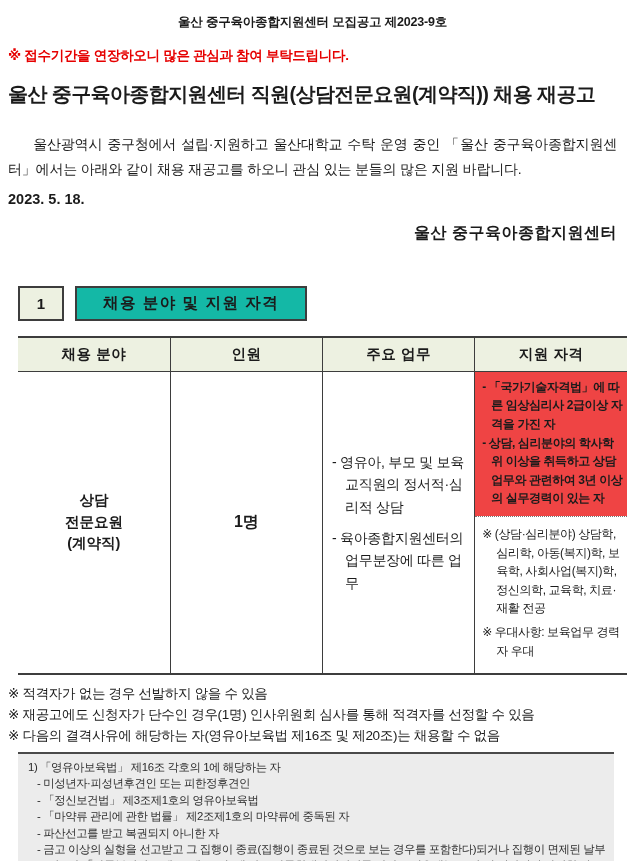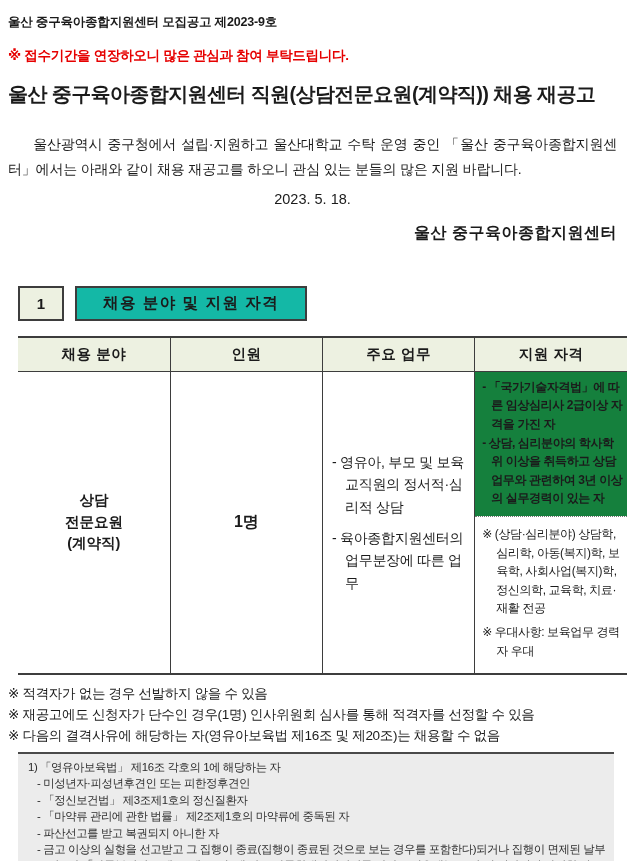--- a/index.html
+++ b/index.html
@@ -7,34 +7,34 @@
     position:relative;
     width:632px;height:861px;
     box-sizing:border-box;
     padding:6px 15px 0 8px;
     overflow:hidden;
     font-family:"Liberation Sans","DejaVu Sans",sans-serif;
     color:#1b1b1b;
     -webkit-font-smoothing:antialiased;
   }
   .notice-number{
-    text-align:left;font-weight:bold;font-size:12.5px;letter-spacing:-0.2px;margin-top:8px;
+    text-align:center;font-weight:bold;font-size:12.5px;letter-spacing:-0.2px;margin-top:8px;
   }
   .red-notice{
     color:#e60000;font-weight:bold;font-size:13.5px;margin-top:16px;letter-spacing:-0.3px;
   }
   .doc-title{
     font-size:20px;font-weight:800;margin:16px 0 0 0;letter-spacing:-0.6px;
     white-space:nowrap;
   }
   .intro{
     font-size:14px;line-height:1.78;text-align:justify;text-indent:1.8em;
     margin:24px 0 0 0;letter-spacing:-0.2px;
   }
-  .date-line{text-align:center;font-weight:normal;font-size:14.5px;margin-top:9px;}
+  .date-line{text-align:left;font-weight:bold;font-size:14.5px;margin-top:9px;}
   .signature-line{text-align:right;font-weight:bold;font-size:16px;margin-top:16px;letter-spacing:0.5px;}
 
   .block{margin-left:10px;margin-right:3px;}
 
   .section-header{display:flex;gap:11px;margin-top:42px;align-items:stretch;}
   .num-box{
     width:42px;border:2px solid #3d3d3d;background:#edf1e1;
     font-weight:bold;font-size:15px;
     display:flex;align-items:center;justify-content:center;
   }
@@ -59,21 +59,21 @@
     white-space:pre-line;line-height:1.5;vertical-align:middle;
   }
   td.cell-count{width:62px;text-align:center;font-size:16px;vertical-align:middle;font-weight:bold;}
   td.cell-duties{width:212px;vertical-align:middle;padding:10px 4px 10px 9px;}
   .duty-item{
     font-size:14px;line-height:1.6;padding-left:13px;text-indent:-13px;
     letter-spacing:-0.3px;margin:9px 0;
   }
   td.cell-qual{width:230px;vertical-align:top;padding:0;}
   .qual-highlight{
-    background:#15803d;padding:6px 4px 8px 7px;font-weight:bold;
+    background:#ef4444;padding:6px 4px 8px 7px;font-weight:bold;
   }
   .qual-h-item{font-size:12px;line-height:1.55;padding-left:9px;text-indent:-9px;letter-spacing:-0.4px;}
   .qual-divider{border:none;border-top:1.5px dotted #767676;margin:0;}
   .qual-notes{padding:8px 4px 8px 7px;}
   .qual-n-item{font-size:12px;line-height:1.55;padding-left:14px;text-indent:-14px;letter-spacing:-0.4px;margin-bottom:5px;}
 
   .notes{margin-top:9px;}
   .note-line{font-size:13.5px;line-height:1.55;letter-spacing:-0.3px;}
 
   .dq-box{
@@ -159,21 +159,21 @@
 
       <div class="note-line">※ 다음의 결격사유에 해당하는 자(영유아보육법 제16조 및 제20조)는 채용할 수 없음</div>
     </div>
 
   <div class="dq-box block">
 
       <div class="dq-item num">1) 「영유아보육법」 제16조 각호의 1에 해당하는 자</div>
 
       <div class="dq-item dash">- 미성년자·피성년후견인 또는 피한정후견인</div>
 
-      <div class="dq-item dash">- 「정신보건법」 제3조제1호의 정신질환자</div>
+      <div class="dq-item dash">- 「정신보건법」 제3조제1호의 영유아보육법</div>
 
       <div class="dq-item dash">- 「마약류 관리에 관한 법률」 제2조제1호의 마약류에 중독된 자</div>
 
       <div class="dq-item dash">- 파산선고를 받고 복권되지 아니한 자</div>
 
       <div class="dq-item dash">- 금고 이상의 실형을 선고받고 그 집행이 종료(집행이 종료된 것으로 보는 경우를 포함한다)되거나 집행이 면제된 날부터 5년(「아동복지법」 제3조제7호의2에 따른 아동학대관련범죄를 저지른 경우에는 20년)이 경과되지 아니한 자</div>
 
     </div>
 
 </div>

